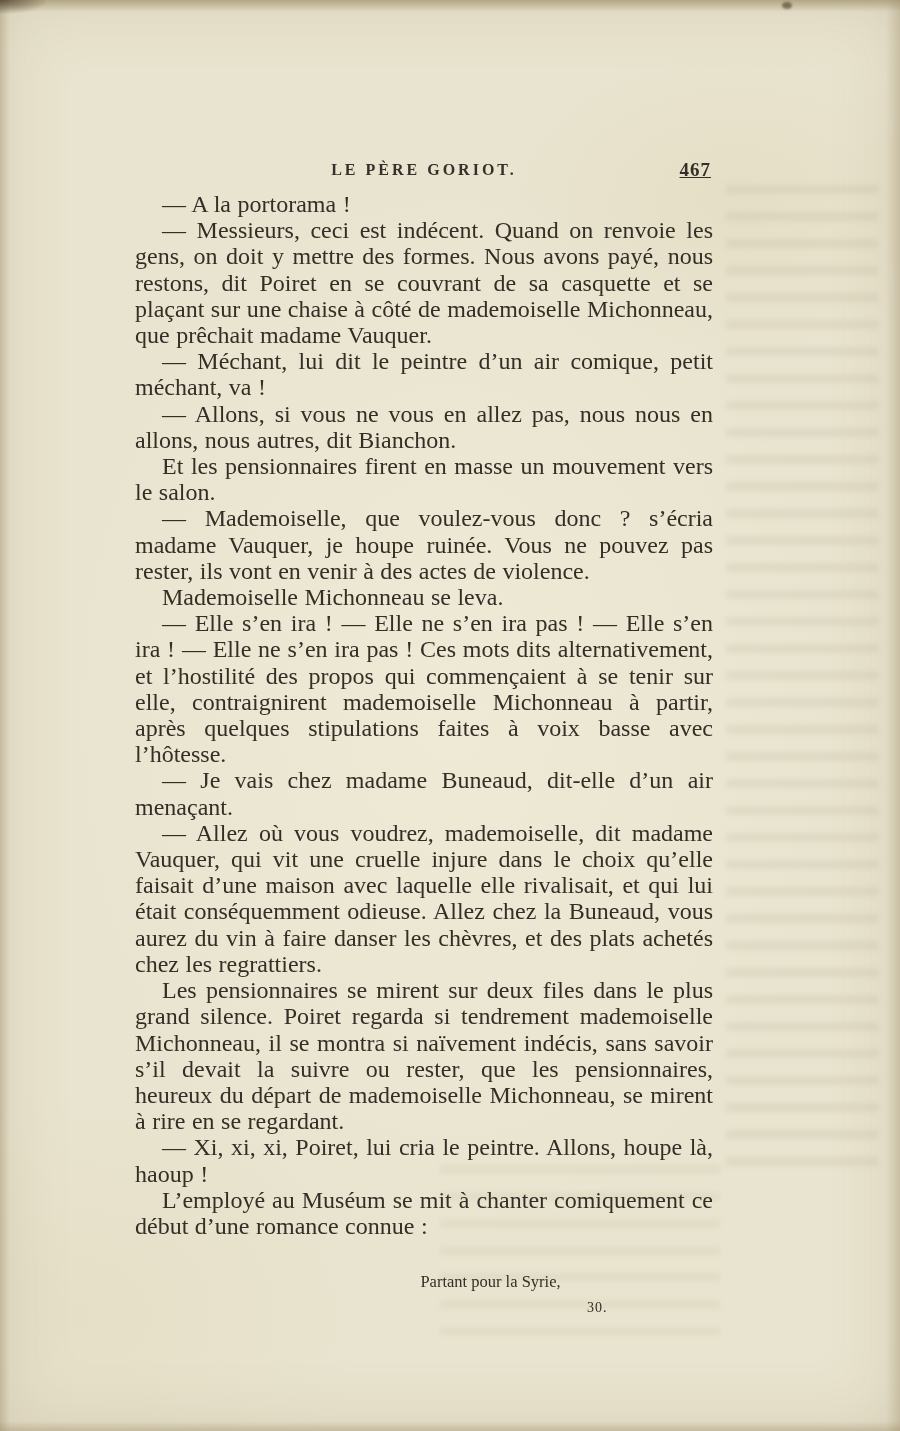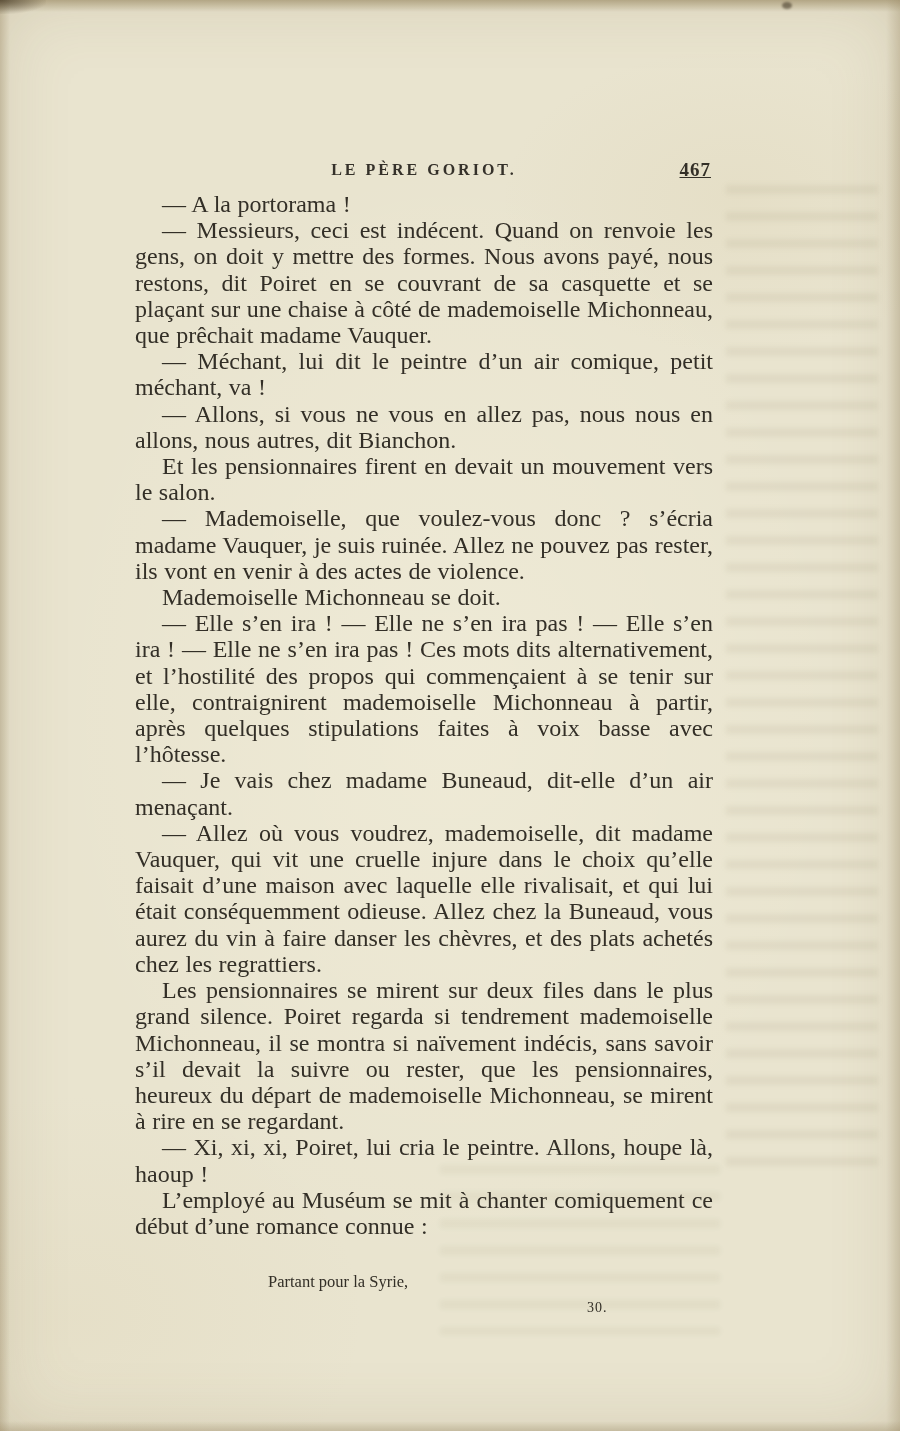--- a/index.html
+++ b/index.html
@@ -96,20 +96,21 @@
     text-indent: 27px;
     hyphens: auto;
     -webkit-hyphens: auto;
     word-spacing: 0.5px;
   }
   .verse {
     margin-top: 29px;
     margin-left: 133px;
     font-size: 16.5px;
     line-height: 28px;
+    text-align: center;
   }
   .signature {
     margin-top: 4px;
     margin-left: 452px;
     font-size: 14px;
     letter-spacing: 1px;
   }
 </style>
 </head>
 <body>
@@ -128,23 +129,23 @@
   <header class="running-head">
     <span class="running-title">LE PÈRE GORIOT.</span>
     <span class="page-number">467</span>
   </header>
 
   <main class="text-block">
     <p>— A la portorama !</p>
     <p>— Messieurs, ceci est indécent. Quand on renvoie les gens, on doit y mettre des formes. Nous avons payé, nous restons, dit Poiret en se couvrant de sa casquette et se plaçant sur une chaise à côté de mademoiselle Michonneau, que prêchait madame Vauquer.</p>
     <p>— Méchant, lui dit le peintre d’un air comique, petit méchant, va !</p>
     <p>— Allons, si vous ne vous en allez pas, nous nous en allons, nous autres, dit Bianchon.</p>
-    <p>Et les pensionnaires firent en devait un mouvement vers le salon.</p>
-    <p>— Mademoiselle, que voulez-vous donc ? s’écria madame Vauquer, je suis ruinée. Allez ne pouvez pas rester, ils vont en venir à des actes de violence.</p>
-    <p>Mademoiselle Michonneau se doit.</p>
+    <p>Et les pensionnaires firent en masse un mouvement vers le salon.</p>
+    <p>— Mademoiselle, que voulez-vous donc ? s’écria madame Vauquer, je houpe ruinée. Vous ne pouvez pas rester, ils vont en venir à des actes de violence.</p>
+    <p>Mademoiselle Michonneau se leva.</p>
     <p>— Elle s’en ira ! — Elle ne s’en ira pas ! — Elle s’en ira ! — Elle ne s’en ira pas ! Ces mots dits alternativement, et l’hostilité des propos qui commençaient à se tenir sur elle, contraignirent mademoiselle Michonneau à partir, après quelques stipulations faites à voix basse avec l’hôtesse.</p>
     <p>— Je vais chez madame Buneaud, dit-elle d’un air menaçant.</p>
     <p>— Allez où vous voudrez, mademoiselle, dit madame Vauquer, qui vit une cruelle injure dans le choix qu’elle faisait d’une maison avec laquelle elle rivalisait, et qui lui était conséquemment odieuse. Allez chez la Buneaud, vous aurez du vin à faire danser les chèvres, et des plats achetés chez les regrattiers.</p>
     <p>Les pensionnaires se mirent sur deux files dans le plus grand silence. Poiret regarda si tendrement mademoiselle Michonneau, il se montra si naïvement indécis, sans savoir s’il devait la suivre ou rester, que les pensionnaires, heureux du départ de mademoiselle Michonneau, se mirent à rire en se regardant.</p>
     <p>— Xi, xi, xi, Poiret, lui cria le peintre. Allons, houpe là, haoup !</p>
     <p>L’employé au Muséum se mit à chanter comiquement ce début d’une romance connue :</p>
 
     <div class="verse">
       <div class="verse-line">Partant pour la Syrie,</div>
     </div>

